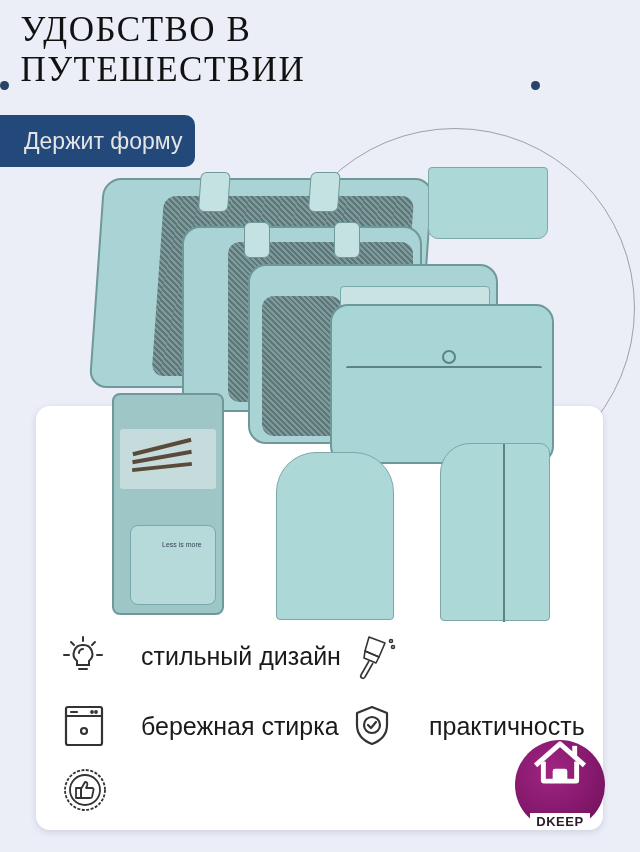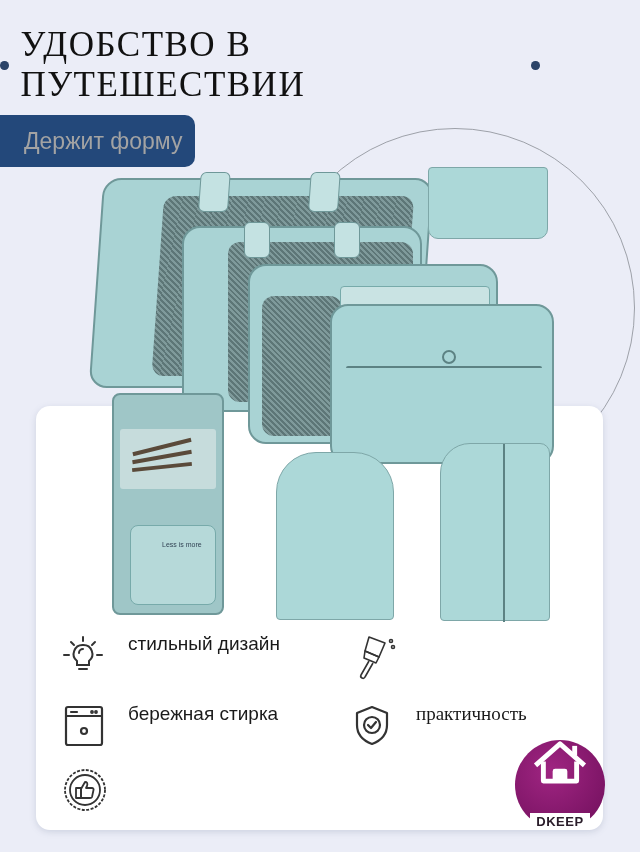--- a/index.html
+++ b/index.html
@@ -4,31 +4,31 @@
 <style>
   * { margin:0; padding:0; box-sizing:border-box; }
   html, body { width:640px; height:852px; overflow:hidden; }
   body {
     background:#ebedf7;
     font-family:"Liberation Sans", sans-serif;
     position:relative;
   }
   .title-row {
     position:absolute; left:0; top:40px; width:540px; height:50px;
-    display:flex; align-items:center; justify-content:center; gap:12px;
+    display:flex; align-items:flex-end; justify-content:center; gap:12px;
   }
   .title-dot { width:9px; height:9px; border-radius:50%; background:#2a4368; }
   .title {
     font-family:"Liberation Serif", "DejaVu Serif", serif;
     font-size:35px; letter-spacing:1.5px; color:#111; font-weight:normal;
   }
   .badge {
     position:absolute; left:0; top:115px; width:195px; height:52px;
     background:#23487a; border-radius:0 10px 10px 0;
-    color:#a3a3a3; font-size:23px; display:flex; align-items:center; padding-left:24px;
+    color:#e5e5e5; font-size:23px; display:flex; align-items:center; padding-left:24px;
   }
   .circle-line {
     position:absolute; left:275px; top:128px; width:360px; height:360px;
     border:1.5px solid #8a8d95; border-radius:50%; opacity:.8;
   }
   .panel {
     position:absolute; left:36px; top:406px; width:567px; height:424px;
     background:#ffffff; border-radius:14px;
     box-shadow:0 2px 6px rgba(120,130,160,0.25);
   }
@@ -36,22 +36,22 @@
   .bag { position:absolute; background:#a9d3d4; border:2px solid #6f9899; border-radius:18px; }
   .mesh {
     position:absolute; border-radius:12px;
     background:repeating-linear-gradient(45deg,#5d7677 0 2px,#7f9a9b 2px 4px);
   }
   .handle { position:absolute; background:#c4e2e2; border:1.5px solid #6f9899; border-radius:6px; }
   .zip { position:absolute; border-top:2px solid #5c8283; }
   .pouch { position:absolute; background:#acd8d8; border:1.5px solid #7ea7a8; border-radius:4px 4px 10px 10px; }
   .features { position:absolute; left:60px; top:625px; width:560px; }
   .feat {
-    position:absolute; display:flex; gap:22px;
-    font-size:19px; color:#1a1a1a;
+    position:absolute; display:flex; align-items:center; gap:35px;
+    font-size:25px; color:#1a1a1a;
   }
   .feat svg { flex:none; }
   .logo {
     position:absolute; left:515px; top:740px; width:90px; height:90px; border-radius:50%;
     background:radial-gradient(circle at 40% 35%, #a02582, #6e0e5a);
     display:flex; flex-direction:column; align-items:center; justify-content:center;gap:32px;
   }
   .logo-text {
     font-size:13px; font-weight:bold; color:#2a1d2a; background:#fff;
     padding:1px 6px; margin-top:-4px; letter-spacing:0.5px;
@@ -144,21 +144,21 @@
       <rect x="4" y="4" width="36" height="38" rx="2"></rect>
       <path d="M4 13 h36"></path>
       <path d="M9 9 h6" stroke-linecap="round"></path>
       <circle cx="30" cy="9" r="0.8" fill="#333"></circle>
         <circle cx="34" cy="9" r="0.8" fill="#333"></circle>
       <circle cx="22" cy="28" r="3"></circle>
     </svg>
     <span>бережная стирка</span>
   </div>
 
-  <div class="feat" style="left:290px;top:78px;font-family:Liberation Serif, serif;">
+  <div class="feat" style="left:290px;top:78px;">
     <svg width="44" height="46" viewBox="0 0 44 46" fill="none" stroke="#333" stroke-width="2.2" stroke-linejoin="round" stroke-linecap="round">
       <path d="M22 4 l15 6 v12 c0 10 -7 16 -15 19 c-8 -3 -15 -9 -15 -19 v-12z"></path>
       <circle cx="22" cy="22" r="8"></circle>
       <path d="M18 22 l3 3 5 -6"></path>
     </svg>
     <span>практичность</span>
   </div>
 
   <div class="feat" style="left:2px;top:142px;">
     <svg width="46" height="46" viewBox="0 0 46 46" fill="none" stroke="#333" stroke-width="1.8" stroke-linejoin="round">

